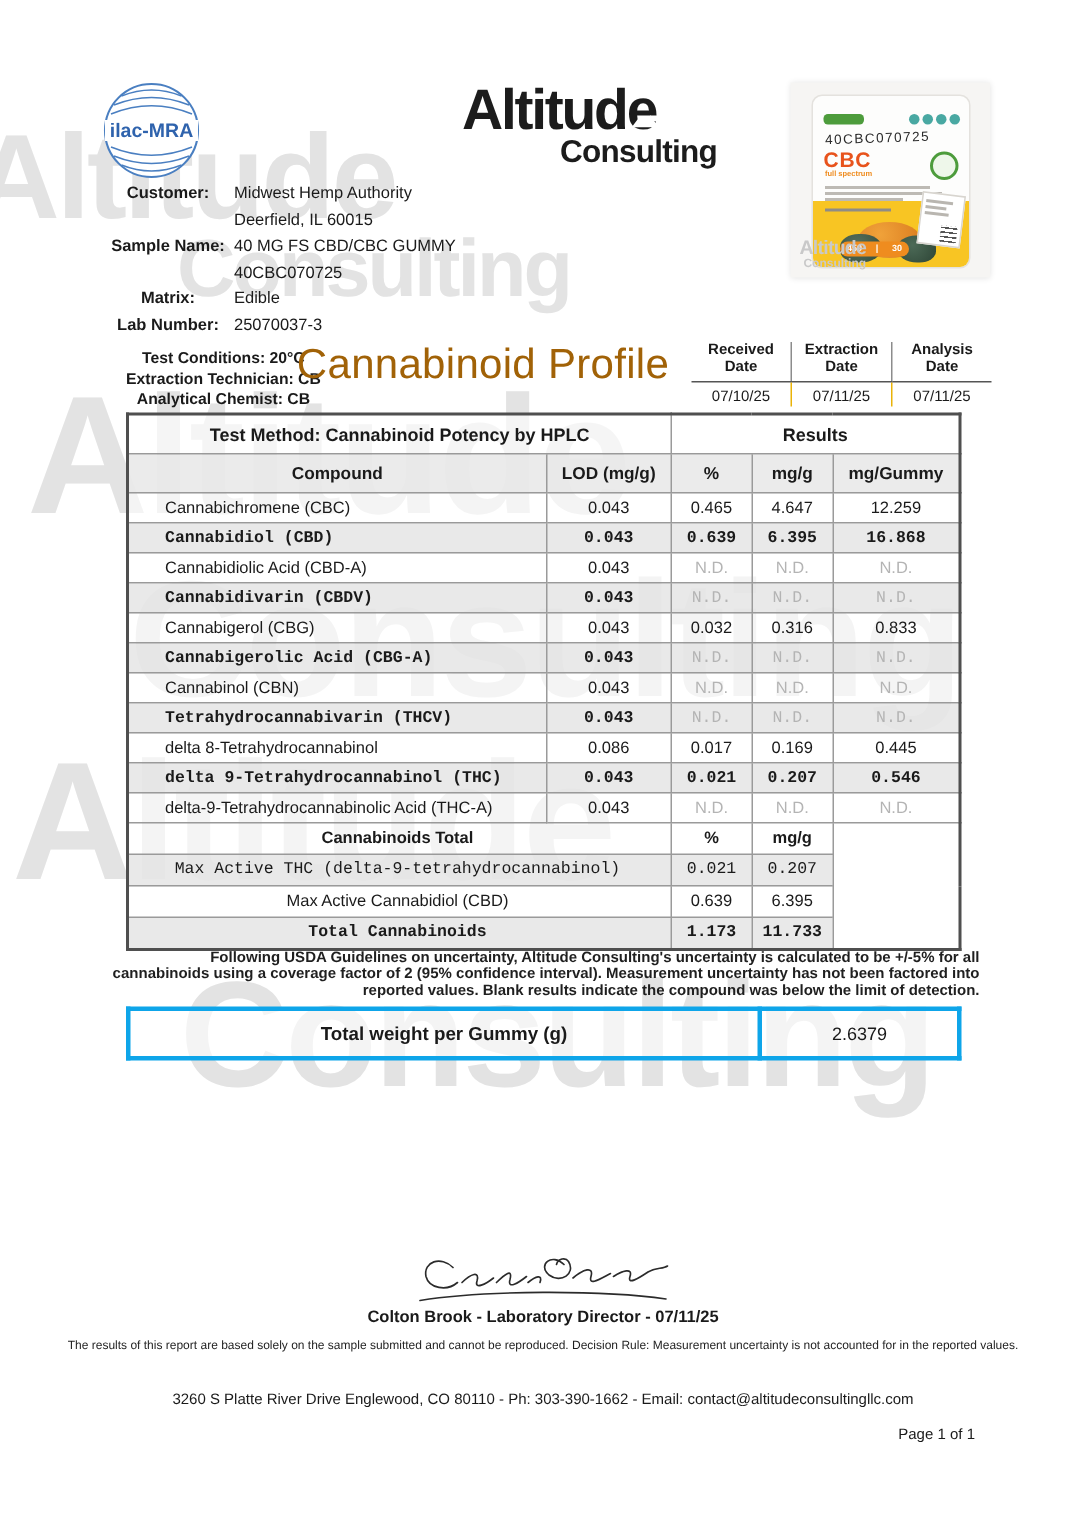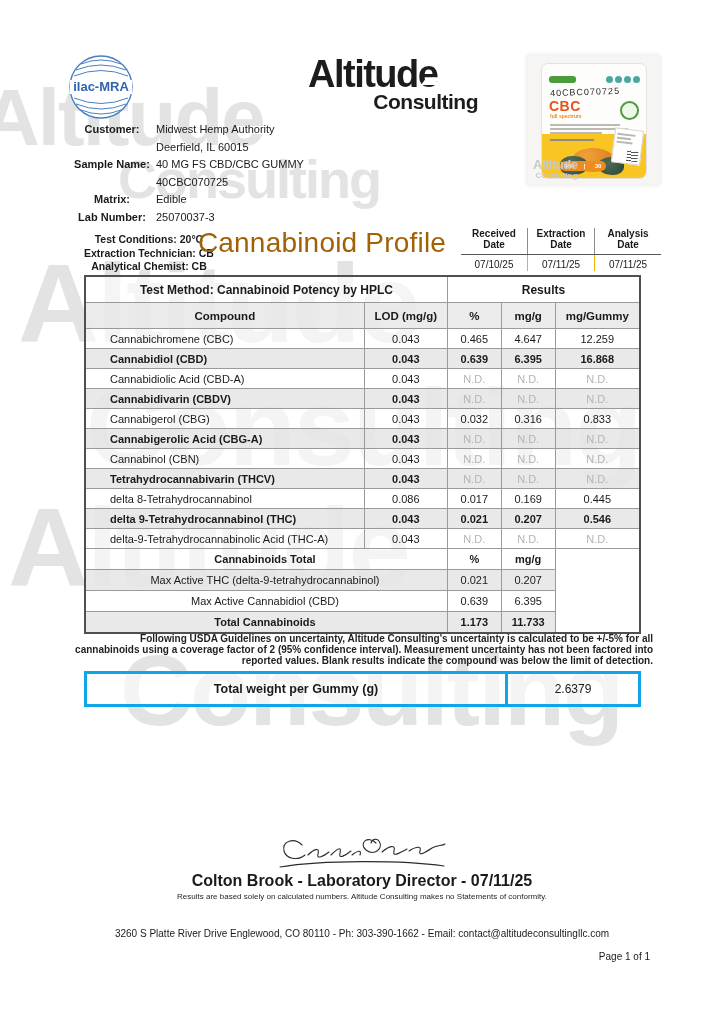--- a/index.html
+++ b/index.html
@@ -77,41 +77,41 @@
   .dates th{width:62px;font-weight:700;text-align:center;line-height:11px;padding:0 2px 4px;border-right:1px solid #8c8c8c;border-bottom:1px solid #555555;}
   .dates th:last-child,.dates td:last-child{border-right:none;margin-left:40px;}
   .dates td{text-align:center;padding-top:4px;border-right:1px solid #eab308;}
 
   
   .results{position:absolute;left:84px;top:275px;width:557px;border-collapse:collapse;font-size:11px;border:2px solid #4f4f4f;}
   .results th,.results td{border:1px solid #9a9a9a;text-align:center;padding:0 3px;}
   .results .hdr1 th{height:25px;font-size:12px;background:rgba(255,255,255,0.65);margin-left:28px;}
   .results .hdr2 th{height:25px;font-size:11.5px;background:rgba(233,233,233,0.9);}
   .results td{height:19px;background:rgba(255,255,255,0.6);}
-  .results tr.shaded td{background:rgba(230,230,230,0.88);}
+  .results tr.shaded td{background:rgba(230,230,230,0.88);font-family:Liberation Mono, monospace;}
   .results tr.bold td{font-weight:700;}
   .results td.compound{text-align:left;padding-left:24px;}
   .results td.nd{color:#b4b4b4;font-weight:400;}
   .results tr.bold td.nd{font-weight:400;}
   .results .c-compound{width:50.3%;} .results .c-lod{width:15%;}
   .results .c-pct{width:9.7%;} .results .c-mgg{width:9.7%;} .results .c-gummy{width:15.3%;}
   .results .sumlabel{text-align:center;padding-left:0;}
   .results tbody.totals td{height:20px;}
   .results td.merge{background:rgba(255,255,255,0.55);}
 
   .footnote{position:absolute;left:73px;top:633px;width:580px;font-size:10px;line-height:11px;text-align:right;font-weight:700;color:#1f1f1f;}
 
   
   .weight{position:absolute;left:84px;top:671px;width:557px;border-collapse:collapse;border:2px solid #4f4f4f;font-size:12px;}
   .weight td{border:3px solid #0ea5e9;height:28px;text-align:center;background:rgba(255,255,255,0.6);}
   .weight .wlabel{width:76%;font-weight:700;font-size:12.5px;}
 
   
   .sig{position:absolute;left:0;right:0;top:833px;text-align:center;}
-  .sig-name{position:absolute;left:0;right:0;top:872px;text-align:center;font-size:16px;font-weight:700;}
+  .sig-name{position:absolute;left:0;right:0;top:872px;text-align:center;font-size:11px;font-weight:700;}
   .disclaimer{position:absolute;left:40px;right:40px;top:892px;text-align:center;font-size:8px;line-height:10.5px;color:#1f1f1f;}
   .disclaimer .b{font-weight:700;}
   .addr{position:absolute;left:0;right:0;top:928px;text-align:center;font-size:10px;}
   .pagenum{position:absolute;right:74px;top:951px;font-size:10px;}
 </style>
 </head>
 <body>
 
 <div class="page">
 
@@ -377,20 +377,20 @@
           <path d="M104 10 C96 2 86 10 94 17 C102 23 112 16 107 8 C105 5 100 6 99 10"></path>
           <path d="M110 19 C117 13 124 11 122 18 C120 25 129 19 135 16"></path>
           <path d="M137 18 C143 14 150 12 148 18 C146 24 154 19 160 15 C165 12 170 13 173 11"></path>
           <path d="M8 34 C50 27 130 27 172 33"></path>
         </g>
       </svg>
     </div>
     <div class="sig-name">Colton Brook - Laboratory Director - 07/11/25</div>
 
     <div class="disclaimer">
-      <div>Results are based solely on calculated numbers. Altitude Consulting makes no Statements of conformity.</div>
+      <div>The results of this report are based solely on the sample submitted and cannot be reproduced. Decision Rule: Measurement uncertainty is not accounted for in the reported values.</div>
     </div>
 
     <div class="addr">3260 S Platte River Drive Englewood, CO 80110 - Ph: 303-390-1662 - Email: contact@altitudeconsultingllc.com</div>
     <div class="pagenum">Page 1 of 1</div>
 
   </div>
 </div>
 
 </body></html>

